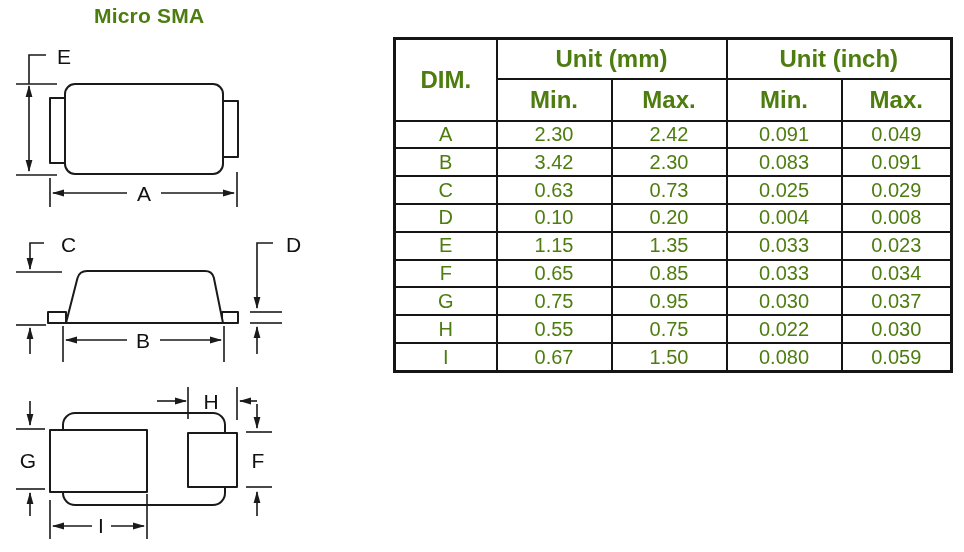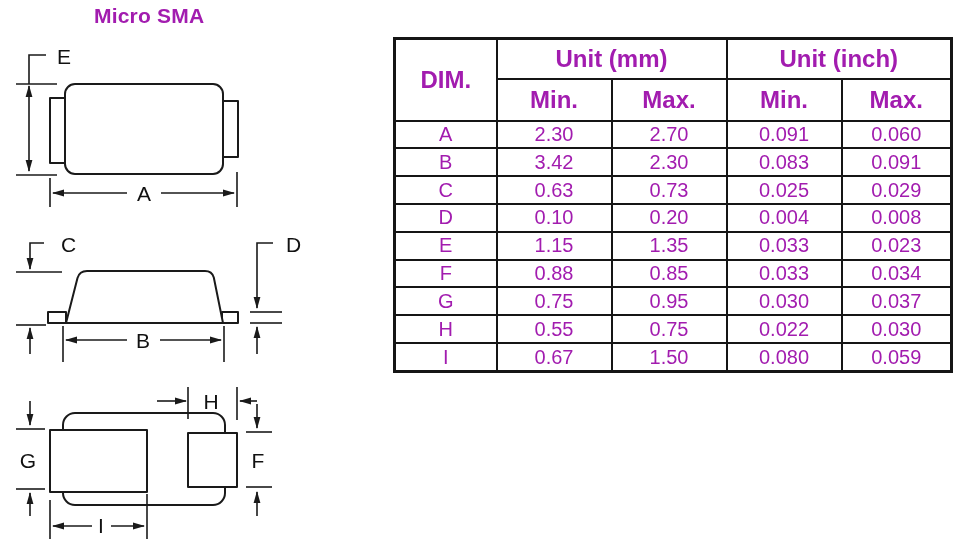--- a/index.html
+++ b/index.html
@@ -1,18 +1,18 @@
 <!DOCTYPE html>
 <html><head>
 <meta charset="utf-8">
 <style>
   html,body{margin:0;padding:0;background:#fff;}
   .screen{
     position:relative;width:964px;height:552px;background:#ffffff;
-    font-family:"Liberation Sans",sans-serif;color:#a21caf;overflow:hidden;
+    font-family:"Liberation Sans",sans-serif;color:#4d7c0f;overflow:hidden;
   }
   .title{
     position:absolute;left:94px;top:4px;
     font-size:21px;font-weight:700;letter-spacing:.2px;white-space:nowrap;
   }
   svg.drawing{position:absolute;left:0;top:0;}
   .part{fill:#ffffff;stroke:#1a1a1a;stroke-width:2;stroke-linejoin:round;}
   .dim{fill:none;stroke:#1a1a1a;stroke-width:1.6;}
   .lbl{font-family:"Liberation Sans",sans-serif;font-size:21px;fill:#111;}
   table.dims{
@@ -153,23 +153,23 @@
         <th>Min.</th>
         <th>Max.</th>
         <th>Min.</th>
         <th>Max.</th>
       </tr>
     </thead>
     <tbody>
         <tr>
           <td>A</td>
           <td>2.30</td>
-          <td>2.70</td>
+          <td>2.42</td>
           <td>0.091</td>
-          <td>0.060</td>
+          <td>0.049</td>
         </tr>
         <tr>
           <td>B</td>
           <td>3.42</td>
           <td>2.30</td>
           <td>0.083</td>
           <td>0.091</td>
         </tr>
         <tr>
           <td>C</td>
@@ -187,21 +187,21 @@
         </tr>
         <tr>
           <td>E</td>
           <td>1.15</td>
           <td>1.35</td>
           <td>0.033</td>
           <td>0.023</td>
         </tr>
         <tr>
           <td>F</td>
-          <td>0.88</td>
+          <td>0.65</td>
           <td>0.85</td>
           <td>0.033</td>
           <td>0.034</td>
         </tr>
         <tr>
           <td>G</td>
           <td>0.75</td>
           <td>0.95</td>
           <td>0.030</td>
           <td>0.037</td>

